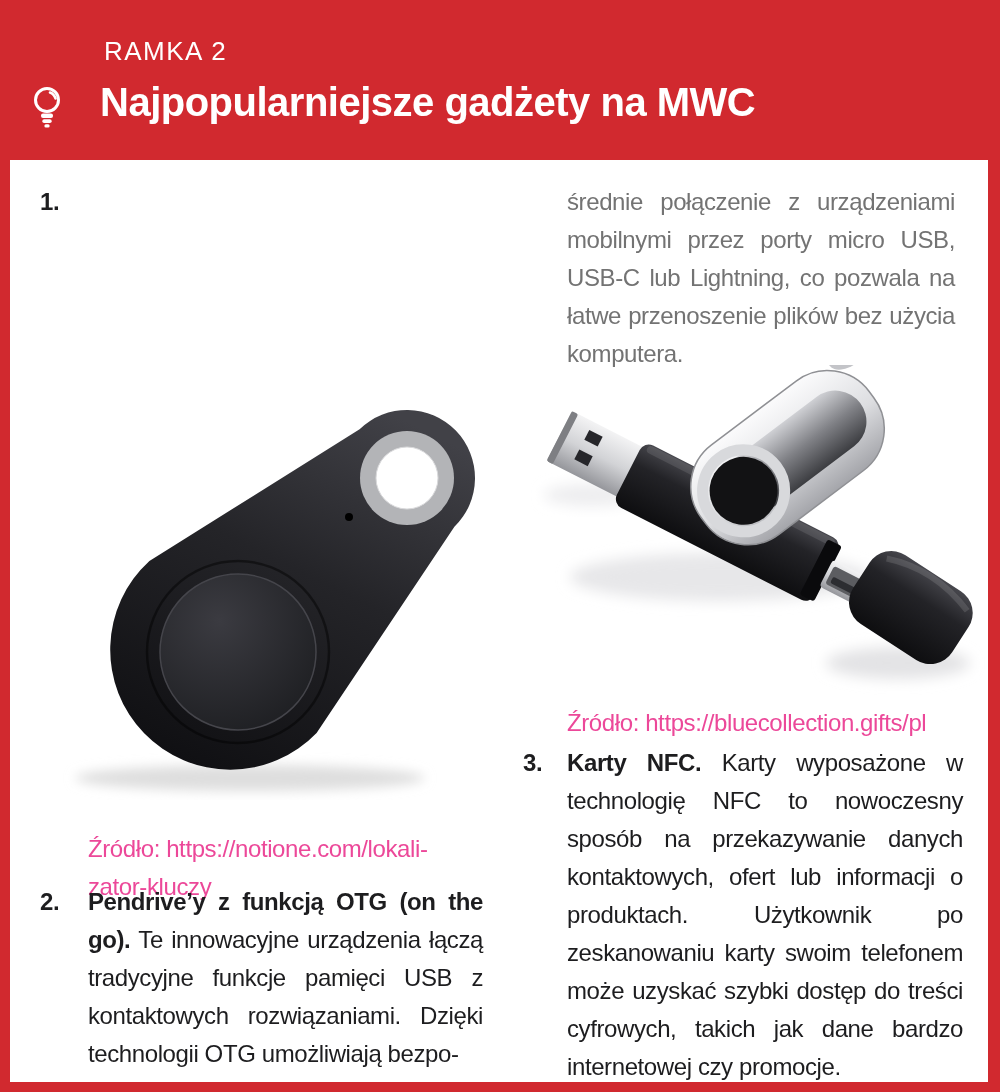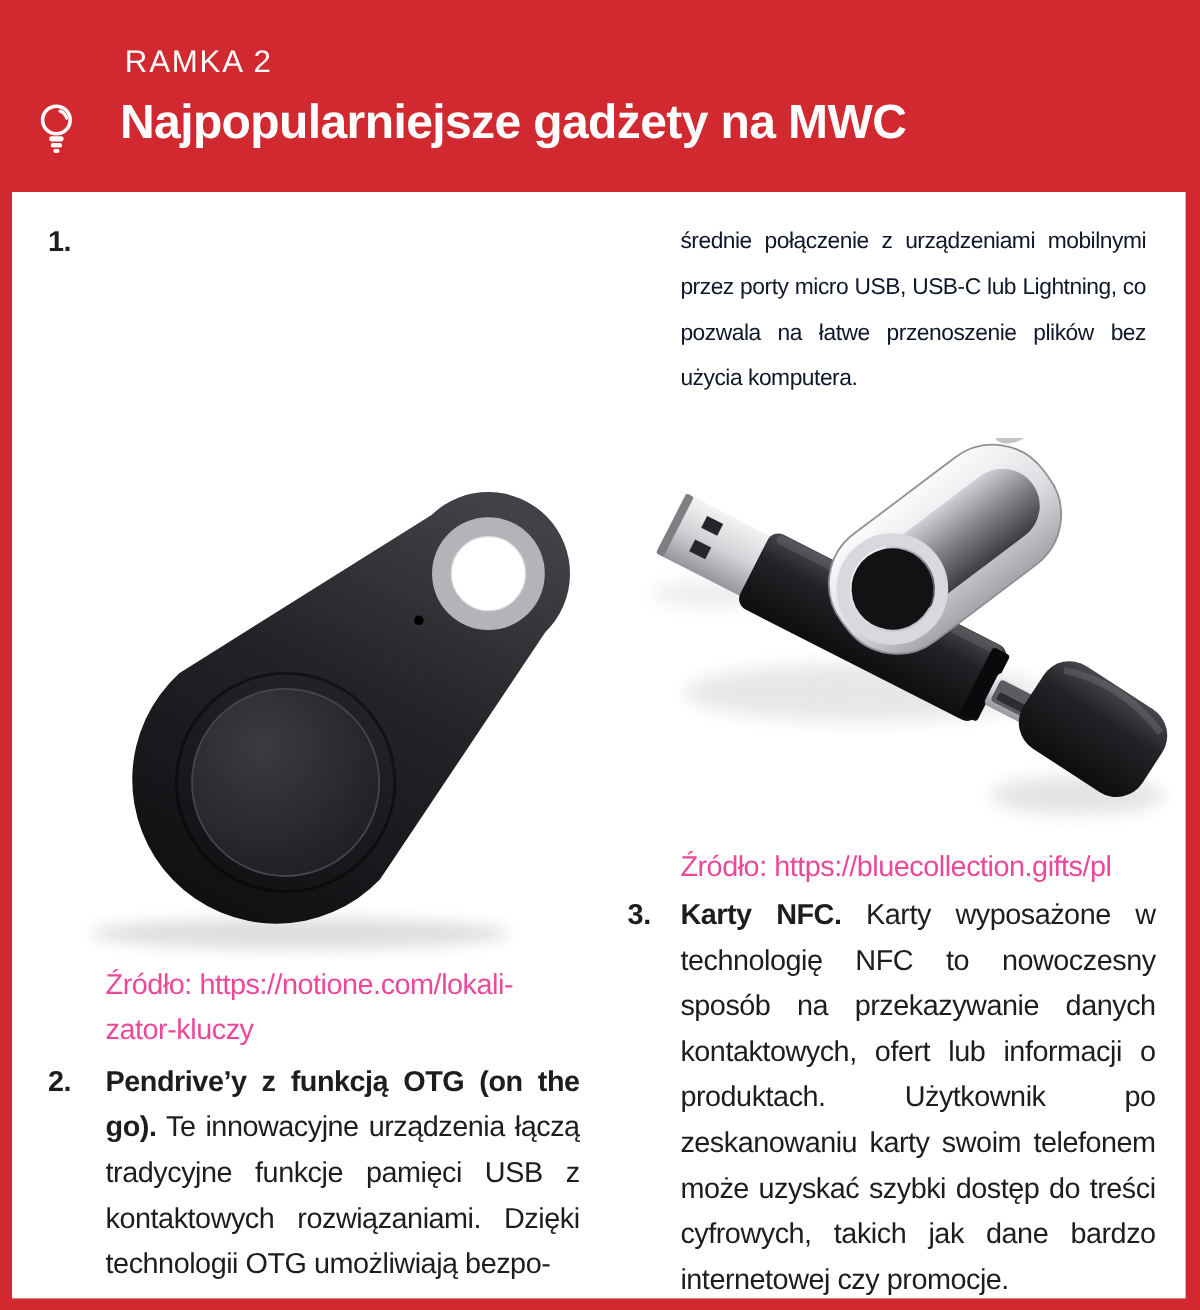--- a/index.html
+++ b/index.html
@@ -14,21 +14,21 @@
          letter-spacing:-0.5px;white-space:nowrap;}
   
   .content{position:absolute;left:10px;top:160px;width:978px;height:922px;background:#ffffff;}
   .item{position:absolute;display:flex;color:#1d1d1f;font-size:24px;line-height:38px;
         letter-spacing:-0.4px;}
   .item .num{flex:none;font-weight:700;}
   .col-l .num{width:48px;}
   .col-r .num{width:44px;}
   .item p{margin:0;text-align:justify;}
   .item strong{font-weight:700;}
-  .para{position:absolute;margin:0;color:#0f172a;font-size:19px;line-height:38px;
+  .para{position:absolute;margin:0;color:#737373;font-size:24px;line-height:38px;
         letter-spacing:-0.4px;text-align:justify;}
   .caption{position:absolute;color:#ec4899;font-size:24px;line-height:38px;
            letter-spacing:-0.4px;white-space:nowrap;}
   figure{position:absolute;margin:0;}
 </style>
 </head>
 <body>
 
 <div class="page">
 
@@ -72,21 +72,21 @@
         <ellipse cx="195" cy="378" rx="175" ry="13" fill="#dedede" filter="url(#tg-blur)"></ellipse>
         <path d="M304.6,29.2 A68,68 0 0 1 399.4,126.8 L261.6,333 A120,120 0 1 1 94.4,161 Z" fill="url(#tg-body)"></path>
         <circle cx="352" cy="78" r="47" fill="#b3b4b7"></circle>
         <circle cx="352" cy="78" r="31" fill="#ffffff" stroke="#d9d9db" stroke-width="1"></circle>
         <circle cx="294" cy="117" r="4" fill="#000000"></circle>
         <circle cx="183" cy="252" r="91" fill="none" stroke="rgba(0,0,0,0.45)" stroke-width="2.5"></circle>
         <circle cx="183" cy="252" r="78" fill="url(#tg-btn)" stroke="#45454b" stroke-width="1.5"></circle>
       </svg>
     </figure>
 
-    <div class="caption" style="left:78px;top:642px;">
+    <div class="caption" style="left:78px;top:670px;">
       <div>Źródło: https://notione.com/lokali-</div>
       <div>zator-kluczy</div>
     </div>
 
     <div class="item col-l" style="left:30px;top:723px;width:443px;">
       <div class="num">2.</div>
       <p><strong>Pendrive’y z funkcją OTG (on the go).</strong><span> Te innowacyjne urządzenia łączą tradycyjne funkcje pamięci USB z kontaktowych rozwiązaniami. Dzięki technologii OTG umożliwiają bezpo-</span></p>
     </div>
 
     <p class="para" style="left:513px;top:23px;width:432px;padding-left:44px;box-sizing:border-box;">średnie połączenie z urządzeniami mobilnymi przez porty micro USB, USB-C lub Lightning, co pozwala na łatwe przenoszenie plików bez użycia komputera.</p>

